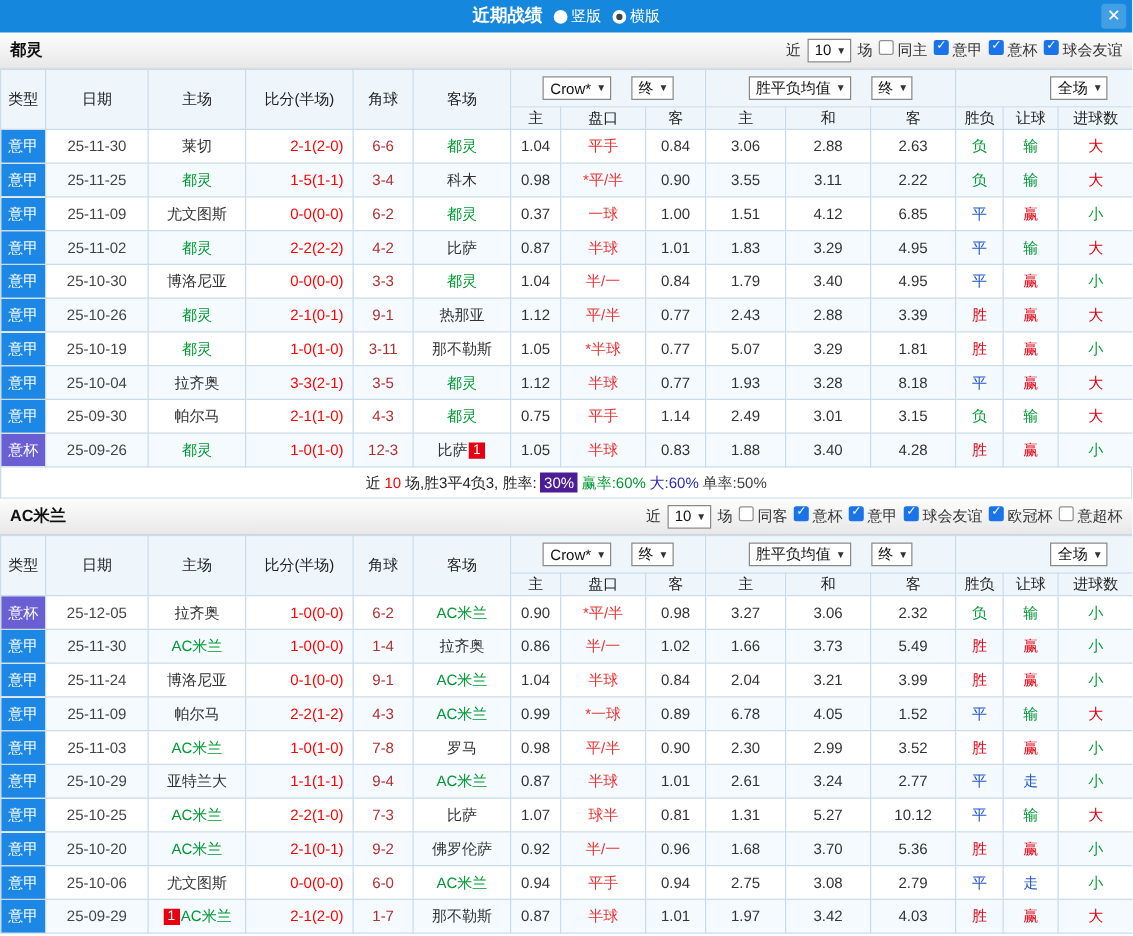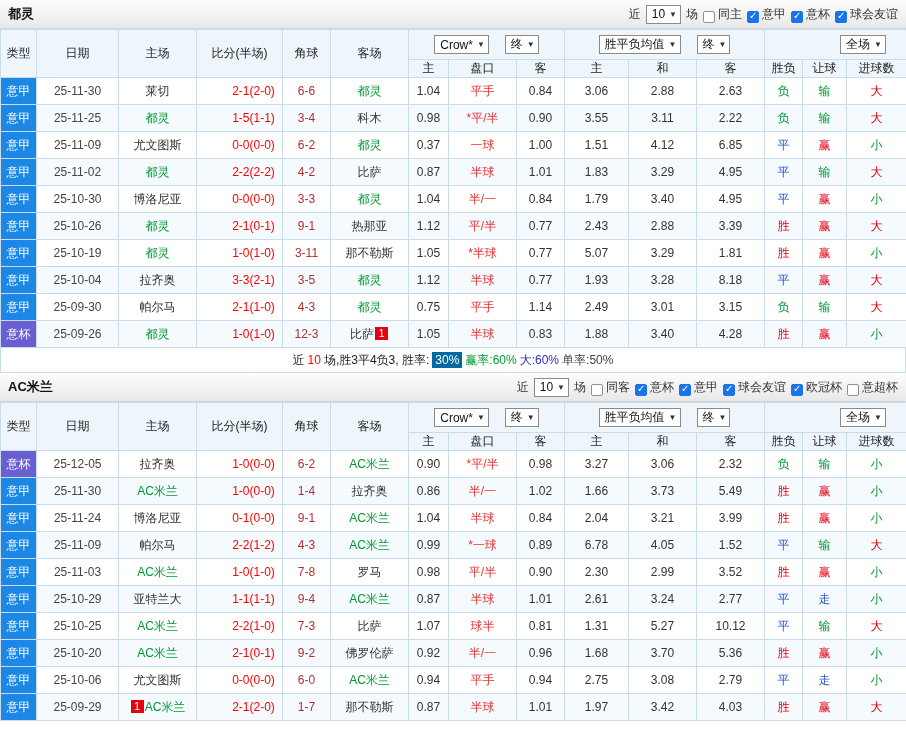--- a/index.html
+++ b/index.html
@@ -15,21 +15,21 @@
   .close{position:absolute;right:5px;top:3px;width:20px;height:20px;border-radius:3px;
          background:rgba(255,255,255,.2);color:#fff;font-size:13px;line-height:20px;text-align:center;cursor:pointer;}
   
   .section-bar{height:29px;background:linear-gradient(#fdfdfd,#e8e8e8);border-bottom:1px solid #d5d5d5;
                display:flex;align-items:center;padding:0 8px;box-sizing:border-box;}
   .team-name{font-size:13px;font-weight:bold;color:#111;}
   .filters{margin-left:auto;display:flex;align-items:center;gap:5px;font-size:12px;color:#333;}
   .selectbox{display:inline-flex;align-items:center;gap:4px;border:1px solid #8a8a8a;background:#fff;
              height:19px;padding:0 3px 0 5px;font-size:12px;color:#111;cursor:pointer;box-sizing:border-box;}
   .arr{font-size:8px;color:#333;font-weight:normal;}
-  .check{display:inline-flex;align-items:flex-end;gap:3px;cursor:pointer;}
+  .check{display:inline-flex;align-items:flex-start;gap:3px;cursor:pointer;}
   .cb{width:12px;height:12px;border:1px solid #909090;background:#fff;border-radius:2px;display:inline-block;
       position:relative;box-sizing:border-box;}
   .cb.on{background:#1a73e8;border-color:#1a73e8;}
   .cb.on::after{content:"\2713";position:absolute;color:#fff;font-size:10px;left:1px;top:-2px;}
   
   table{border-collapse:collapse;table-layout:fixed;width:906px;}
   th,td{border:1px solid #c9dcec;text-align:center;font-size:12px;padding:0;white-space:nowrap;overflow:hidden;}
   thead th{background:#eef6fc;font-weight:normal;height:29px;color:#222;}
   thead tr.sub th{height:17px;line-height:17px;}
   .selwrap{display:flex;justify-content:center;gap:16px;align-items:center;}
@@ -47,20 +47,32 @@
       font-size:11px;margin:0 1px;padding:0 1px;vertical-align:1px;}
   .summary{height:25px;border:1px solid #c9dcec;border-top:0;display:flex;align-items:center;
            justify-content:center;gap:3px;font-size:12px;color:#222;box-sizing:border-box;}
   .badge{color:#fff;padding:0 3px;height:16px;line-height:16px;display:inline-block;}
 </style>
 </head>
 <body>
 
 <div class="app">
 
+  <div class="topbar">
+    <span class="title">近期战绩</span>
+    <label class="rlabel">
+      <span class="radio"></span>
+      <span>竖版</span>
+    </label>
+    <label class="rlabel">
+      <span class="radio on"></span>
+      <span>横版</span>
+    </label>
+    <span class="close"><span>✕</span></span>
+  </div>
 
   <div id="sections">
       <section>
         <div class="section-bar">
           <span class="team-name">都灵</span>
           <div class="filters">
             <span>近</span>
             <span class="selectbox">10<b class="arr">▼</b></span>
             <span>场</span>
             <label class="check">
@@ -307,21 +319,21 @@
               <td style="color:#e60012">胜</td>
               <td style="color:#e60012">赢</td>
               <td style="color:#009933">小</td>
             </tr>
           </tbody>
         </table>
         <div class="summary">
           <span>近</span>
           <span style="color:#ff0000">10</span>
           <span>场,胜3平4负3, 胜率:</span>
-          <span class="badge" style="background:#0369a1">30%</span>
+          <span class="badge" style="background:#4c1d95">30%</span>
           <span style="color:#009933">赢率:60%</span>
           <span style="color:#2d2db8">大:60%</span>
           <span style="color:#404040">单率:50%</span>
         </div>
       </section>
       <section>
         <div class="section-bar">
           <span class="team-name">AC米兰</span>
           <div class="filters">
             <span>近</span>

